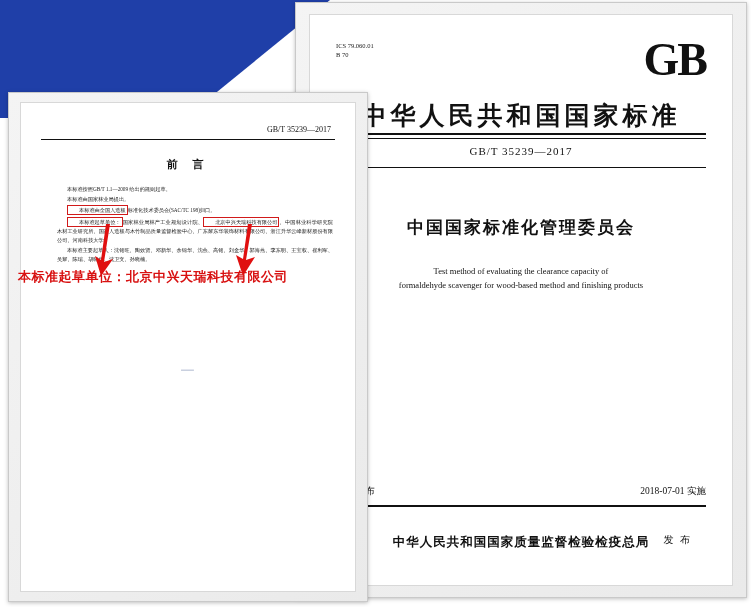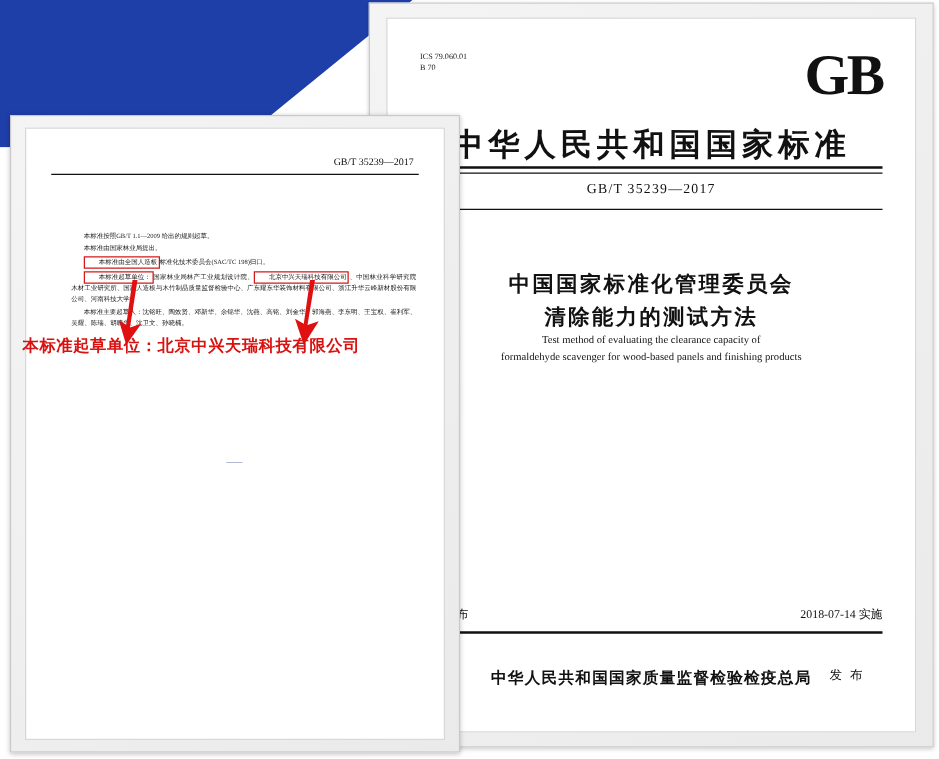--- a/index.html
+++ b/index.html
@@ -285,48 +285,48 @@
       </div>
 
       <div class="gb-title-cn">中华人民共和国国家标准</div>
       <div class="gb-rule"></div>
       <div class="gb-rule thin"></div>
       <div class="gb-stdno">GB/T 35239—2017</div>
       <div class="gb-rule2"></div>
 
       <div class="gb-main-title">
         <div>中国国家标准化管理委员会</div>
-        <div>清除能力的测试方法</div>
       </div>
 
       <div class="gb-en-title">
         <div>Test method of evaluating the clearance capacity of</div>
-        <div>formaldehyde scavenger for wood-based panels and finishing products</div>
+        <div>formaldehyde scavenger for wood-based method and finishing products</div>
       </div>
 
       <div class="gb-dates">
         <span class="left">2-29 发布</span>
-        <span class="right">2018-07-14 实施</span>
+        <span class="right">2018-07-01 实施</span>
       </div>
       <div class="gb-bottom-rule"></div>
 
       <div class="gb-issuer">
         <div>中华人民共和国国家质量监督检验检疫总局</div>
       </div>
       <div class="gb-issue-word">发 布</div>
 
     </div>
   </div>
 
   <div class="doc" id="doc-left">
     <div class="frame-outer"></div>
     <div class="page">
 
       <div class="pf-stdno">GB/T 35239—2017</div>
       <div class="pf-rule"></div>
+      <div class="pf-heading">前 言</div>
 
       <div class="pf-body">
         <p class="indent">本标准按照GB/T 1.1—2009 给出的规则起草。</p>
         <p class="indent">本标准由国家林业局提出。</p>
         <p class="indent"><span class="hl-box">本标准由全国人造板</span>标准化技术委员会(SAC/TC 198)归口。</p>
         <p class="indent"><span class="hl-box">本标准起草单位：</span>国家林业局林产工业规划设计院、<span class="hl-box">北京中兴天瑞科技有限公司</span>、中国林业科学研究院木材工业研究所、国家人造板与木竹制品质量监督检验中心、广东耀东华装饰材料有限公司、浙江升华云峰新材股份有限公司、河南科技大学。</p>
         <p class="indent">本标准主要起草人：沈铭旺、陶效贤、邓新华、余锦华、沈燕、高铭、刘金华、郭海燕、李东明、王宝权、崔利军、吴耀、陈瑞、胡晓华、沈卫文、孙晓楠。</p>
       </div>
 
       <div class="pf-dots">⸺</div>

